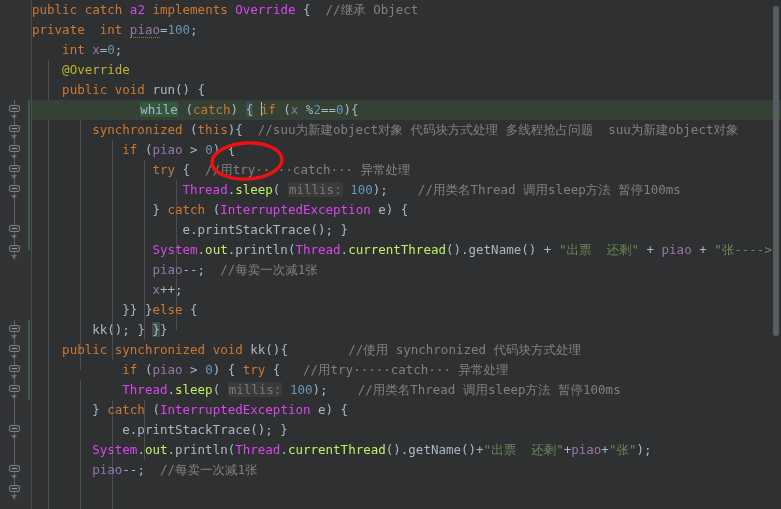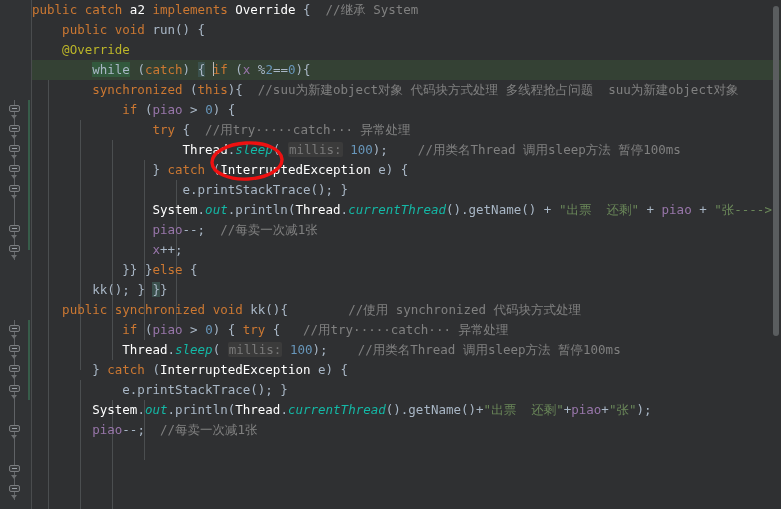--- a/index.html
+++ b/index.html
@@ -100,24 +100,24 @@
     white-space: pre;
     color: #a9b7c6;
   }
 
   
   .kw   { color: #cc7832; text-align: center; }
   .str  { color: #6a8759; }
   .num  { color: #6897bb; }
   .cmt  { color: #808080; }
   .fld  { color: #9876aa; }
-  .stat { color: #14b8a6; font-style: italic; }
+  .stat { color: #bef264; }
   .meth { color: #a9b7c6; }
   .anno { color: #bbb529; }
-  .cls  { color: #ffffff; }
+  .cls  { color: #d946ef; }
   .hint { color: #787878; background: #3b3b3b; border-radius: 2px; padding: 0 1px; }
   .occ  { background: #32593d; color: #a9b7c6; }
   .hl   { background: #344134; }
   .brace-hl { background: #3b514d; color: #a9b7c6; }
   .cursor {
     display: inline-block;
     width: 1px;
     height: 14px;
     background: #bbbbbb;
     vertical-align: -2px;
@@ -222,30 +222,32 @@
 
     <div style="position:absolute;left:16px;top:60px;width:1px;height:449px;background:#4b4e50;"></div>
     <div style="position:absolute;left:48px;top:120px;width:1px;height:250px;background:#4b4e50;"></div>
     <div style="position:absolute;left:80px;top:140px;width:1px;height:220px;background:#4b4e50;"></div>
     <div style="position:absolute;left:112px;top:160px;width:1px;height:180px;background:#4b4e50;"></div>
     <div style="position:absolute;left:144px;top:180px;width:1px;height:150px;background:#4b4e50;"></div>
     <div style="position:absolute;left:48px;top:380px;width:1px;height:129px;background:#4b4e50;"></div>
     <div style="position:absolute;left:80px;top:400px;width:1px;height:109px;background:#4b4e50;"></div>
     <div style="position:absolute;left:112px;top:400px;width:1px;height:60px;background:#4b4e50;"></div>
 
-    <div class="line"><span class="kw">public</span> <span class="kw">catch</span> <span class="cls">a2</span> <span class="kw">implements</span> <span class="cls">Override</span> {  <span class="cmt">//继承 System</span></div>
-
-
-
+    <div class="line"><span class="kw">public</span> <span class="kw">catch</span> <span class="cls">a2</span> <span class="kw">implements</span> <span class="cls">Override</span> {  <span class="cmt">//继承 Object</span></div>
+
+
+    <div class="line"><span class="kw">private</span>  <span class="kw">int</span> <span class="fld" style="border-bottom:1px dotted #6a8759;">piao</span>=<span class="num">100</span>;</div>
+
+    <div class="line">    <span class="kw">int</span> <span class="fld">x</span>=<span class="num">0</span>;</div>
+
+    <div class="line">    <span class="anno">@Override</span></div>
 
     <div class="line">    <span class="kw">public</span> <span class="kw">void</span> <span class="meth">run</span>() {</div>
 
-    <div class="line">    <span class="anno">@Override</span></div>
-
-    <div class="line hl">        <span class="occ" style="background: rgb(50, 89, 61);">while</span> (<span class="kw">catch</span>) <span class="brace-hl" style="background: rgb(59, 81, 77);">{</span> <span class="cursor"></span><span class="kw">if</span> (<span class="fld">x</span> %<span class="num">2</span>==<span class="num">0</span>){</div>
+    <div class="line hl">        <span class="occ" style="background: rgb(50, 89, 61); margin-left: 48px;">while</span> (<span class="kw">catch</span>) <span class="brace-hl" style="background: rgb(59, 81, 77);">{</span> <span class="cursor"></span><span class="kw">if</span> (<span class="fld">x</span> %<span class="num">2</span>==<span class="num">0</span>){</div>
 
     <div class="line">        <span class="kw">synchronized</span> (<span class="kw">this</span>){  <span class="cmt">//suu为新建object对象 代码块方式处理 多线程抢占问题  suu为新建object对象</span></div>
 
     <div class="line">            <span class="kw">if</span> (<span class="fld">piao</span> &gt; <span class="num">0</span>) {</div>
 
     <div class="line">                <span class="kw">try</span> {  <span class="cmt">//用try·····catch··· 异常处理</span></div>
 
     <div class="line">                    <span class="cls">Thread</span>.<span class="stat">sleep</span>( <span class="hint">millis:</span> <span class="num">100</span>);    <span class="cmt">//用类名Thread 调用sleep方法 暂停100ms</span></div>
 
     <div class="line">                } <span class="kw">catch</span> (<span class="cls">InterruptedException</span> e) {</div>

